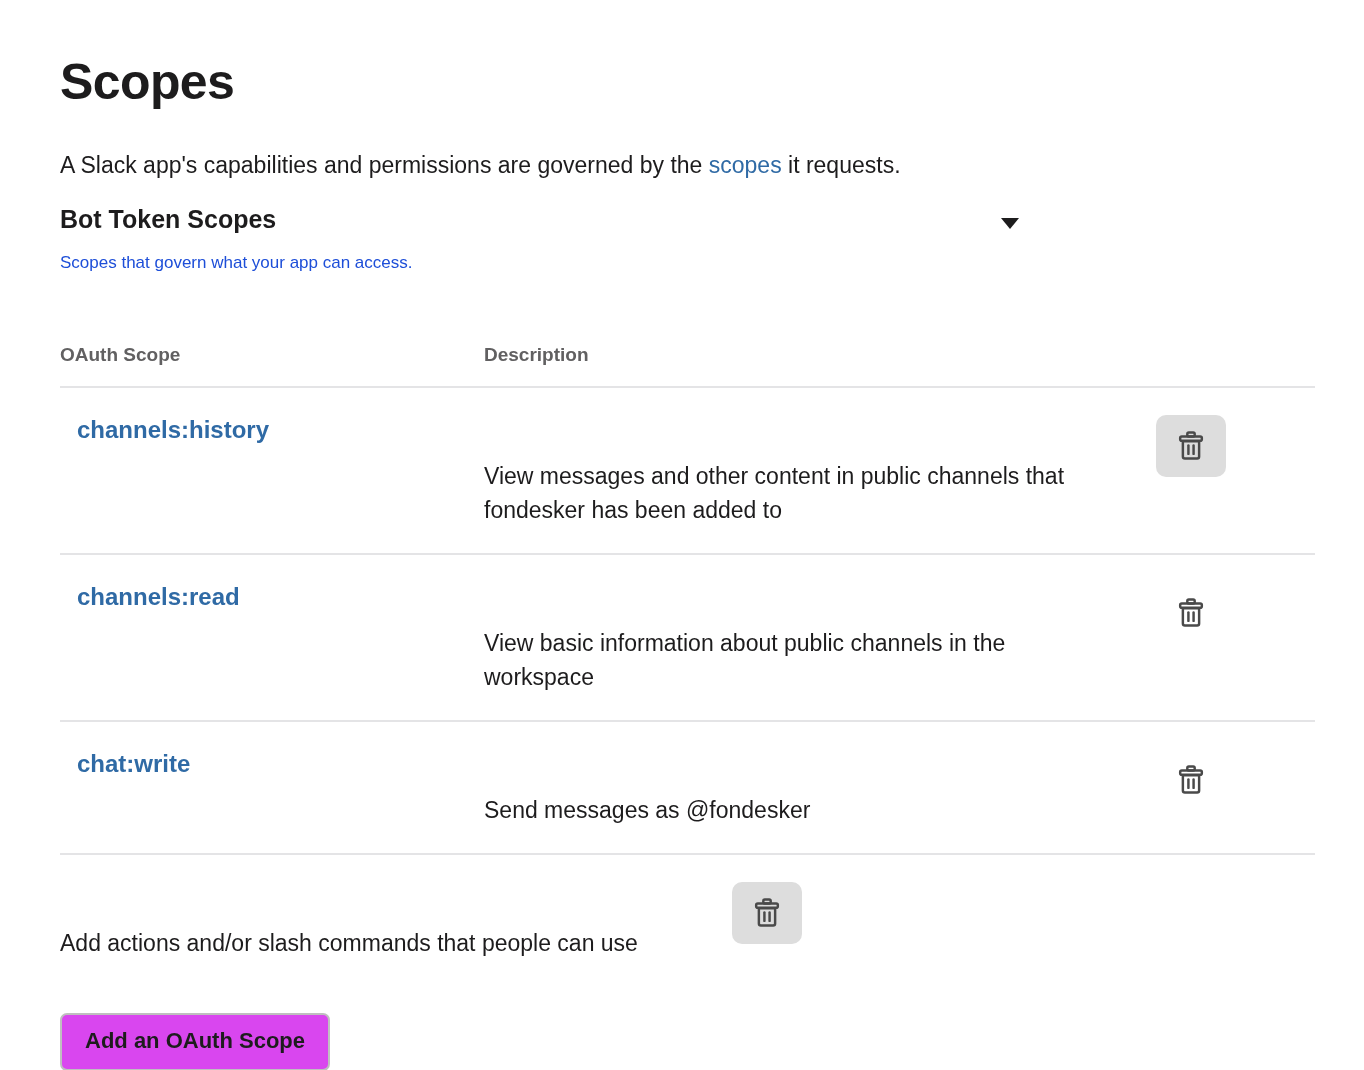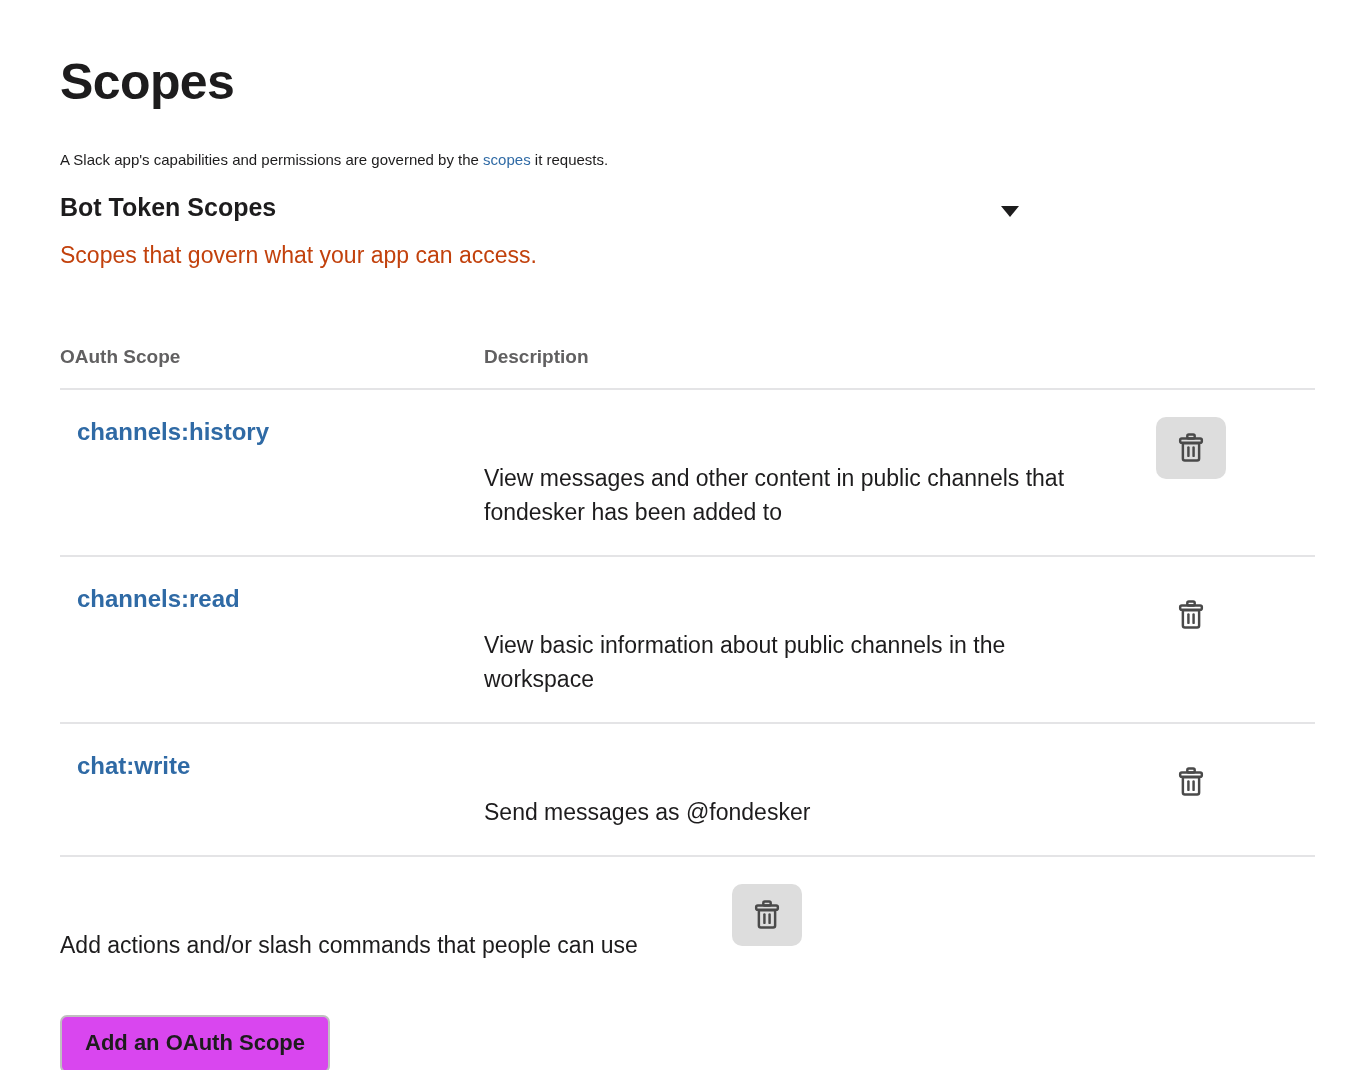--- a/index.html
+++ b/index.html
@@ -27,21 +27,21 @@
     font-size: 50px;
     line-height: 1.12;
     font-weight: 700;
     letter-spacing: -0.6px;
     color: #1d1c1d;
     margin: 0 0 0 0;
     padding-top: 10px;
   }
 
   .page-intro {
-    font-size: 15px;
+    font-size: 23px;
     line-height: 1.4;
     color: #1d1c1d;
     margin-top: 39px;
   }
 
   a.inline-link,
   a.scope-link {
     color: #2f6aa5;
     text-decoration: none;
     cursor: pointer;
@@ -57,23 +57,23 @@
   .section-head-text { flex: 1 1 auto; }
 
   .section-title {
     font-size: 25px;
     line-height: 1.2;
     font-weight: 700;
     color: #1d1c1d;
     margin: 0;
   }
   .section-sub {
-    font-size: 23px;
+    font-size: 17px;
     line-height: 1.4;
-    color: #c2410c;
+    color: #1d4ed8;
     margin-top: 17px;
   }
 
   .collapse-toggle {
     background: none;
     border: 0;
     padding: 0;
     margin: 14px 29px 0 0;
     cursor: pointer;
     line-height: 0;

